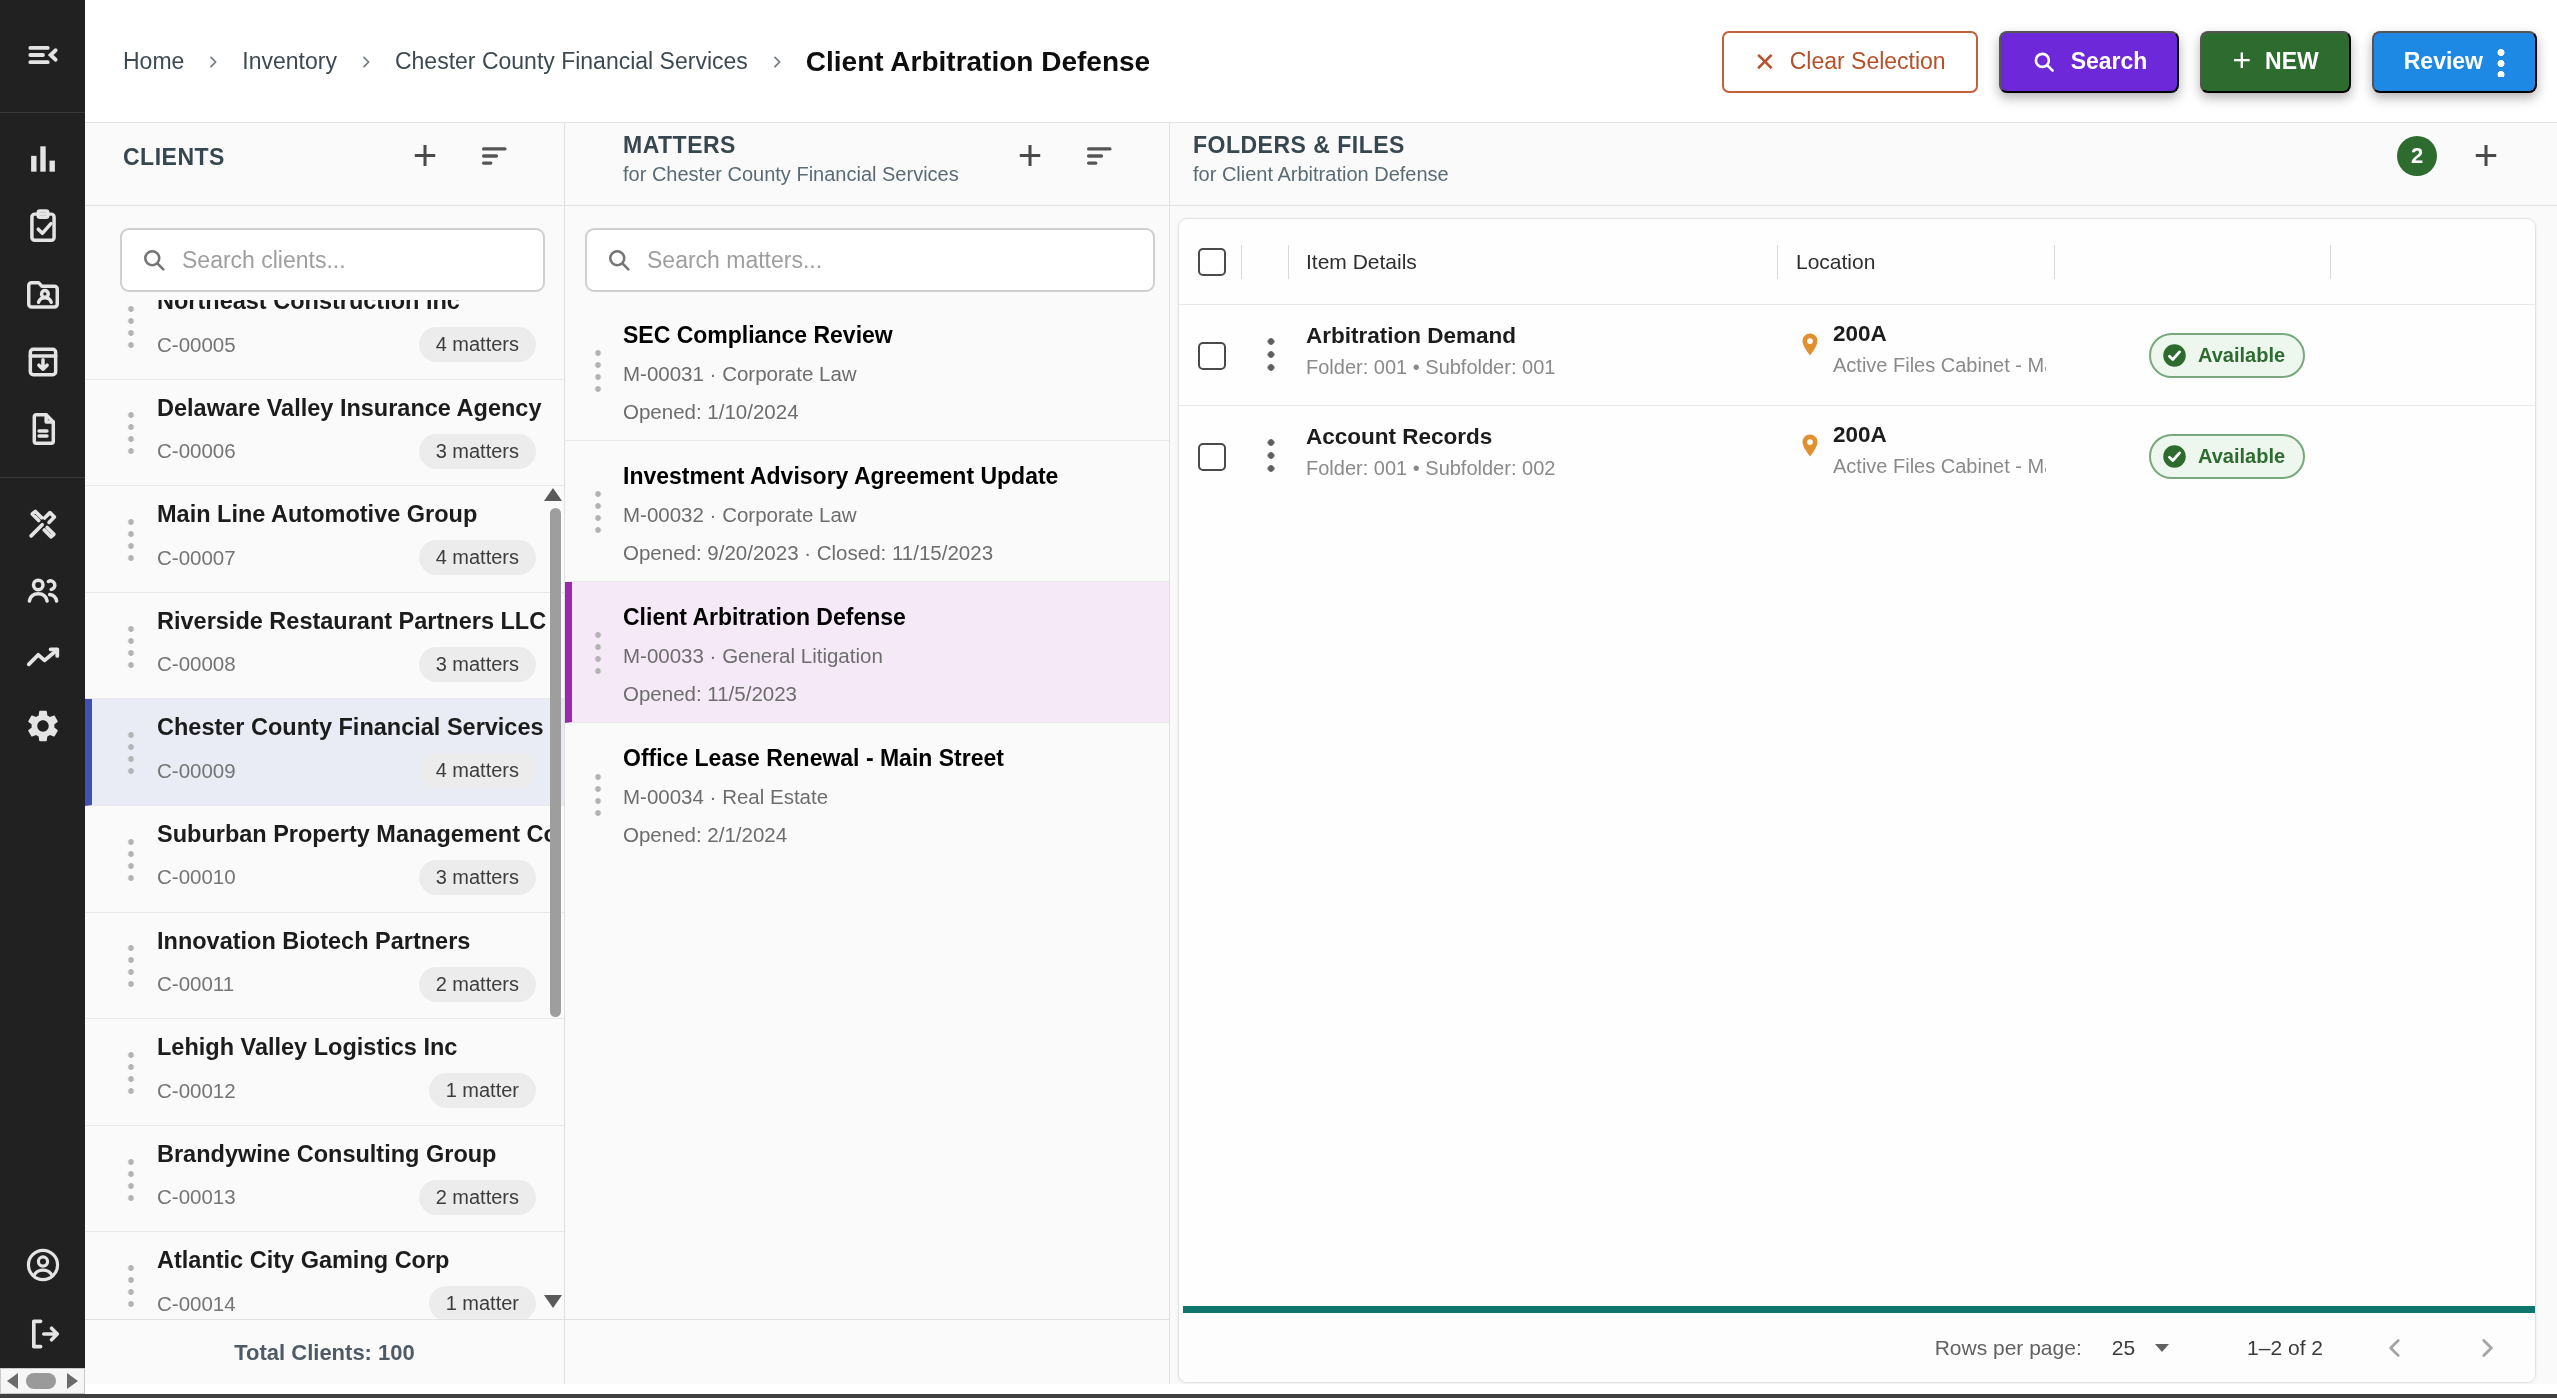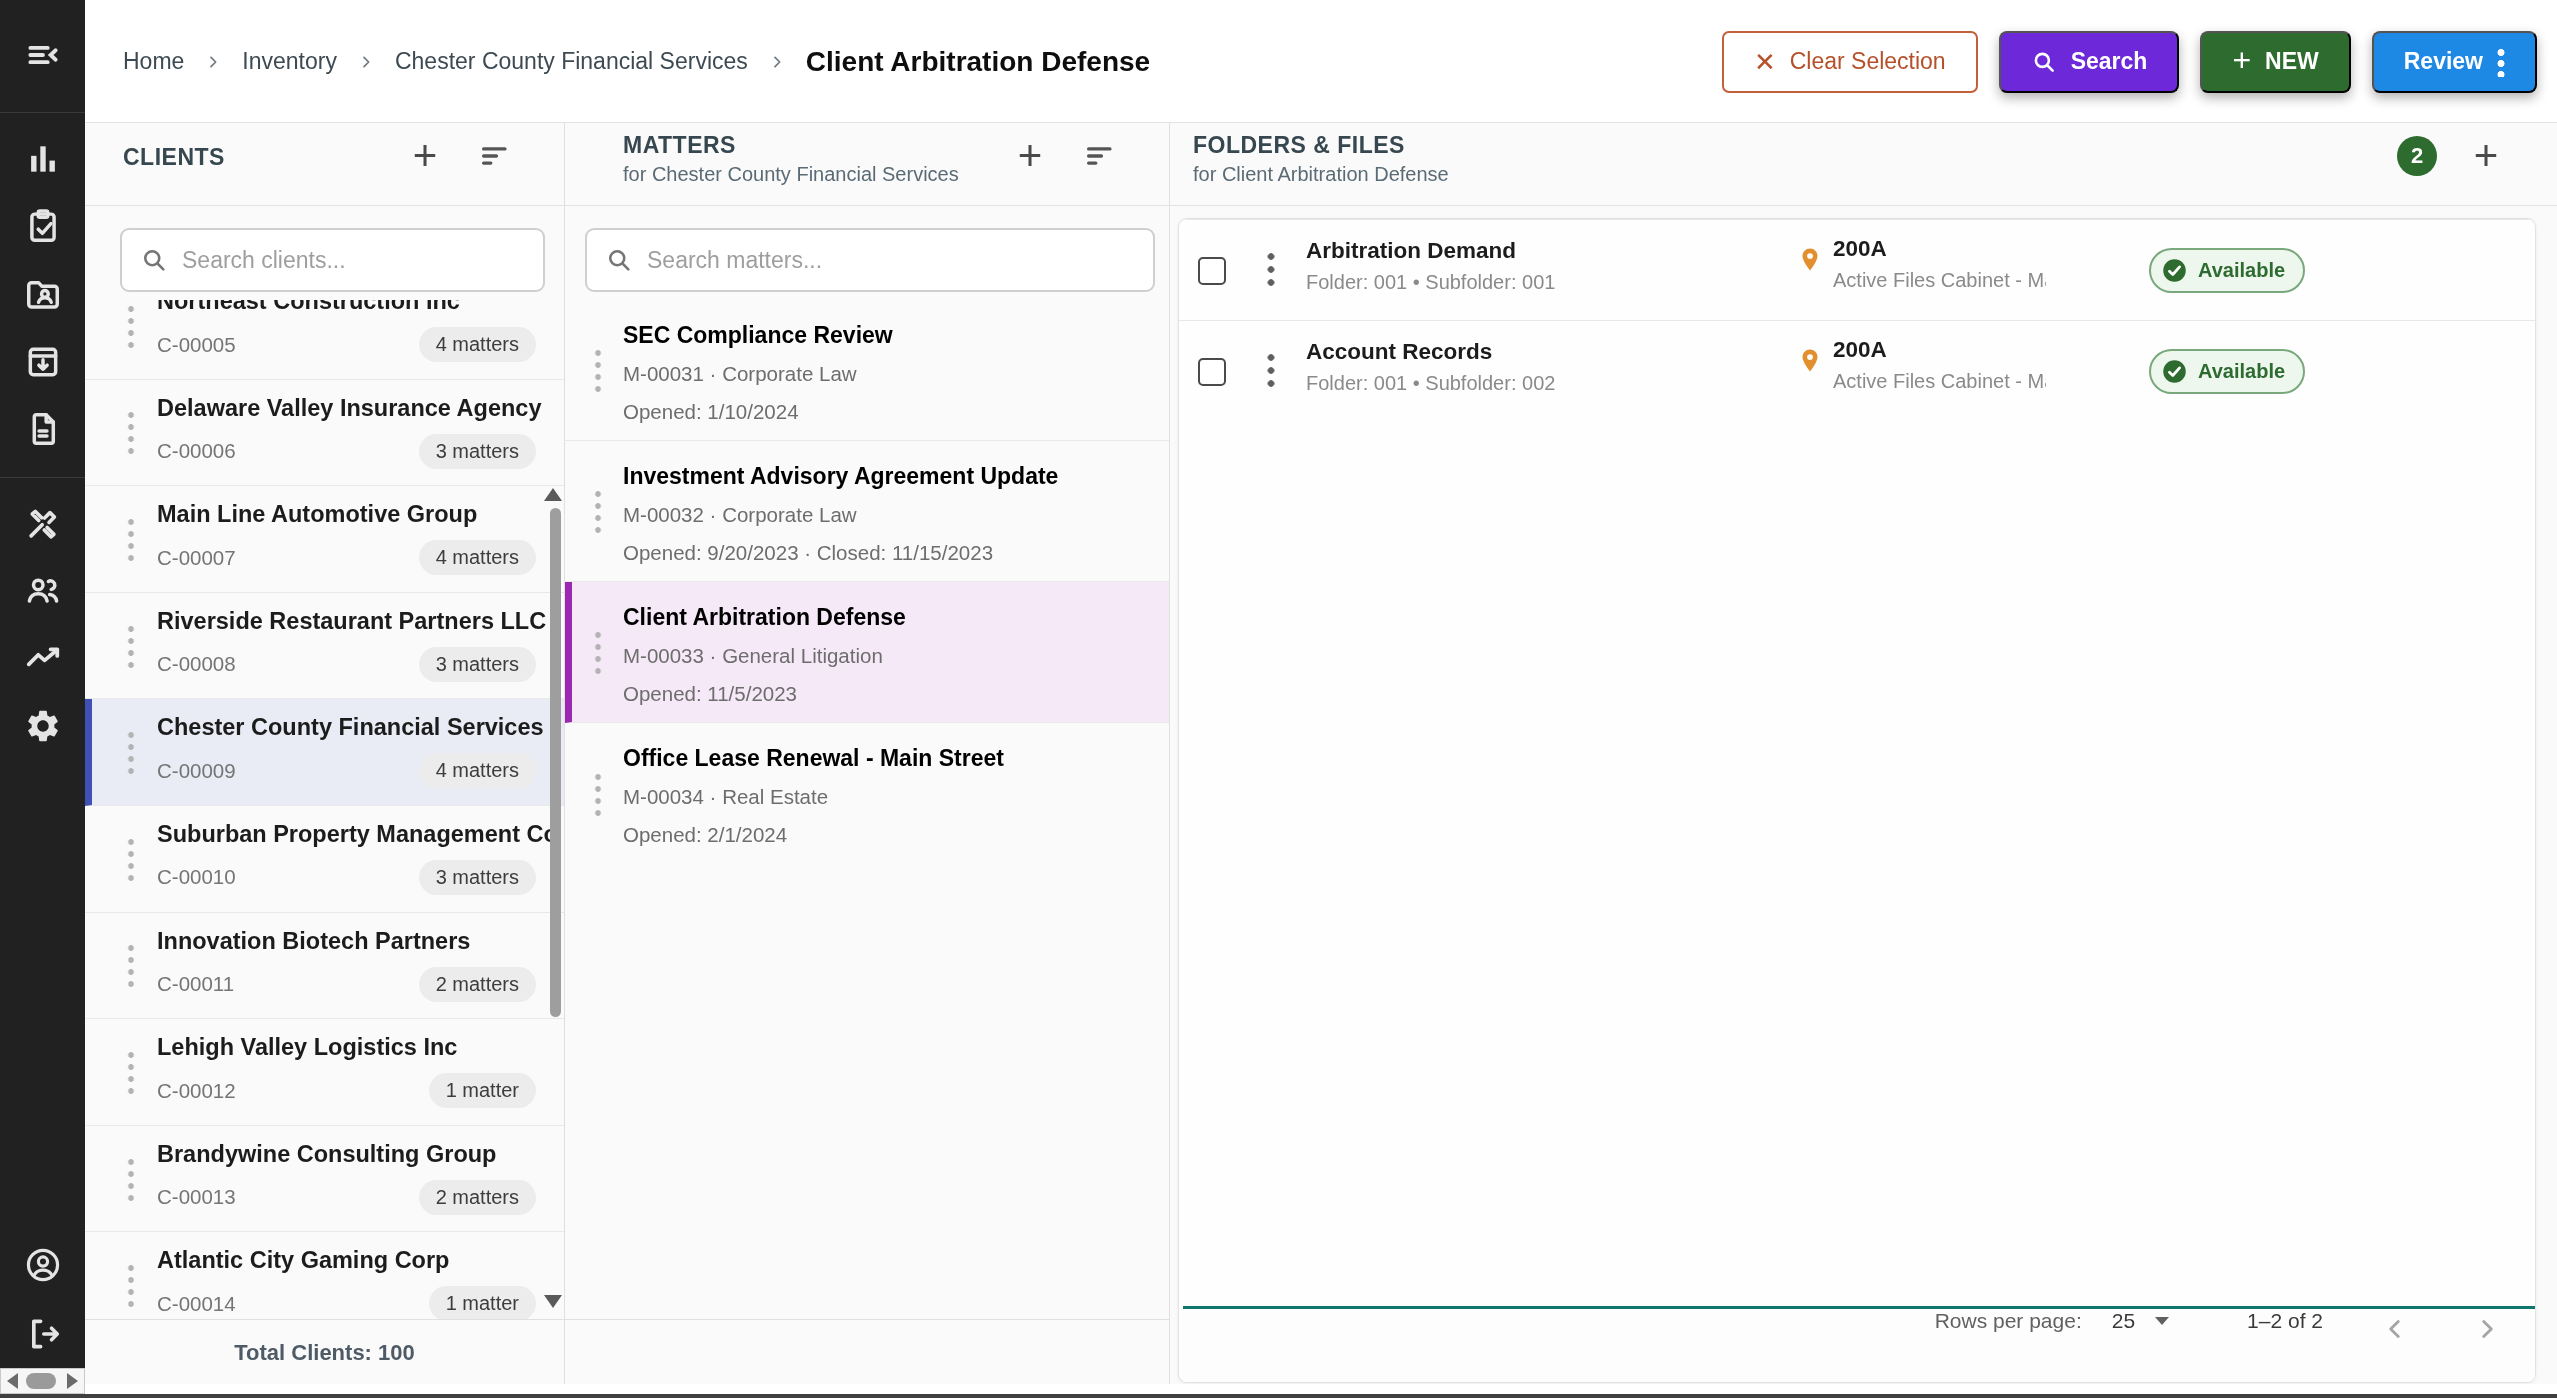--- a/index.html
+++ b/index.html
@@ -92,21 +92,21 @@
   .frow .cb { left:19px; top:37px; }
   .fdots { position:absolute; left:92px; top:50%; transform:translate(-50%,-50%); width:7px; height:40px; background:radial-gradient(circle, #5f5f5f 3px, transparent 3.6px); background-size:7px 13px; cursor:pointer; }
   .ftitle { position:absolute; left:127px; top:18px; font-size:22.5px; font-weight:bold; color:#1c1c1c; white-space:nowrap; }
   .fsub { position:absolute; left:127px; top:51px; font-size:20px; color:#8a8a8a; white-space:nowrap; }
   .fpin { position:absolute; left:616px; top:26px; width:30px; height:34px; }
   .floc-code { position:absolute; left:654px; top:16px; font-size:22.5px; font-weight:bold; color:#1c1c1c; }
   .floc-detail { position:absolute; left:654px; top:49px; font-size:20px; color:#8a8a8a; white-space:nowrap; width:213px; overflow:hidden; }
   .avail { position:absolute; left:970px; top:28px; height:45px; border:2px solid #79a87c; border-radius:23px; background:#eef7ee; display:flex; align-items:center; gap:10px; padding:0 18px 0 10px; }
   .avail svg { width:27px; height:27px; }
   .avail span { font-size:20px; font-weight:bold; color:#2e6b31; }
-  .fpag { position:absolute; left:4px; right:0; bottom:0; height:76px; border-top:3px solid #0f766e; display:flex; align-items:flex-start; justify-content:flex-end; padding-right:28px; background:#fdfdfd; }
+  .fpag { position:absolute; left:4px; right:0; bottom:0; height:76px; border-top:7px solid #0f766e; display:flex; align-items:center; justify-content:flex-end; padding-right:28px; background:#fdfdfd; }
   .fpag .lbl { font-size:21px; color:#616161; }
   .fpag .val { font-size:21px; color:#3a3a3a; margin-left:30px; cursor:pointer; display:flex; align-items:center; gap:20px; }
   .fpag .caret { width:0; height:0; border-left:7px solid transparent; border-right:7px solid transparent; border-top:8px solid #616161; }
   .fpag .range { font-size:21px; color:#3a3a3a; margin-left:78px; }
   .fpag .chev { width:40px; height:40px; margin-left:52px; color:#a5a5a5; cursor:pointer; display:flex; align-items:center; justify-content:center; }
   .fpag .chev svg { width:26px; height:26px; }
 
   
   .bottom-strip { position:absolute; left:0; right:0; bottom:0; height:14px; background:#fff; z-index:6; }
   .hscroll { position:absolute; left:0; bottom:4px; width:85px; height:26px; background:#f6f6f6; border:1px solid #c9c9c9; z-index:8; }
@@ -396,20 +396,30 @@
     </section>
 
     <section class="panel p-folders">
       <div class="phead-title">FOLDERS &amp; FILES</div>
       <div class="phead-sub">for Client Arbitration Defense</div>
       <span class="count-badge">2</span>
       <span class="picon plus" style="right:50px">+</span>
       <div class="phead-div"></div>
 
       <div class="fcard">
+        <div class="thead">
+          <span class="cb"></span>
+          <span class="th-div" style="left:62px"></span>
+          <span class="th-div" style="left:109px"></span>
+          <span class="th-label" style="left:127px">Item Details</span>
+          <span class="th-div" style="left:598px"></span>
+          <span class="th-label" style="left:617px">Location</span>
+          <span class="th-div" style="left:875px"></span>
+          <span class="th-div" style="left:1151px"></span>
+        </div>
 
         <div class="frow">
           <span class="cb"></span>
           <span class="fdots"></span>
           <div class="ftitle">Arbitration Demand</div>
           <div class="fsub">Folder: 001 • Subfolder: 001</div>
           <span class="fpin">
             <svg viewBox="0 0 24 24">
                 <path d="M12 2C8.7 2 6 4.7 6 8c0 4.4 6 11.5 6 11.5S18 12.4 18 8c0-3.3-2.7-6-6-6z" fill="#e2902f"></path>
                 <circle cx="12" cy="8" r="2.3" fill="#fff"></circle>

